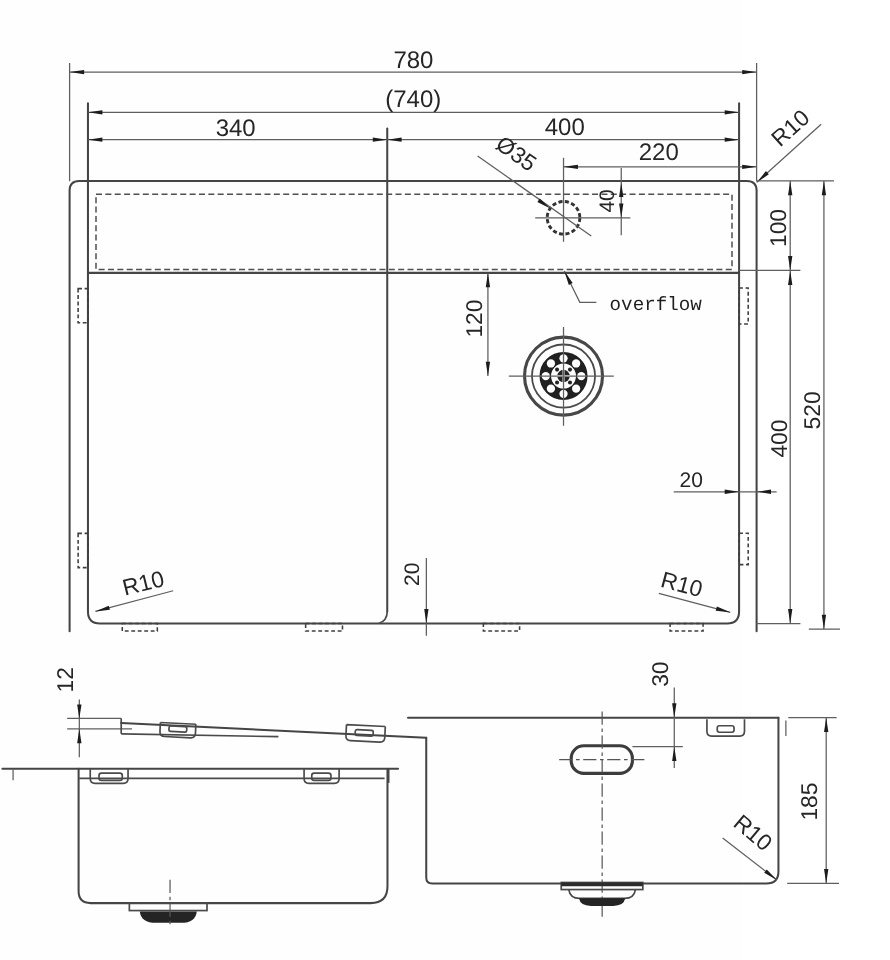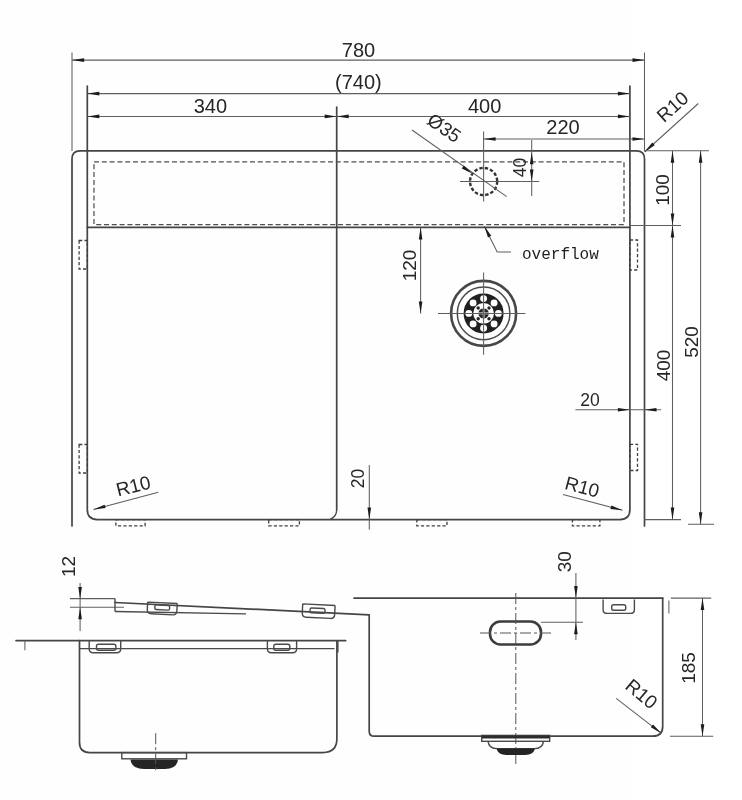--- a/index.html
+++ b/index.html
@@ -1,16 +1,16 @@
 <!DOCTYPE html>
 <html><head>
 <meta charset="utf-8">
 <style>
 html,body{margin:0;padding:0;background:#ffffff;}
-#wrap{width:618px;height:800px;position:relative;background:#fefefe;padding-left:14px;}
+#wrap{width:618px;height:800px;position:relative;background:#fefefe;}
 svg{display:block}
 .ol{stroke:#454545;stroke-width:1.7;fill:none;stroke-linecap:round}
 .ol2{stroke:#4a4a4a;stroke-width:1.4;fill:none}
 .dim{stroke:#5f5f5f;stroke-width:1.05;fill:none}
 .dsh{stroke:#4f4f4f;stroke-width:1.25;fill:none;stroke-dasharray:5,2.8}
 .clp{stroke:#3f3f3f;stroke-width:1.3;fill:none;stroke-dasharray:3.2,2.2}
 .ctr{stroke:#555;stroke-width:1;fill:none;stroke-dasharray:11,3,3,3}
 .ah{fill:#1c1c1c;stroke:none}
 text{font-family:"Liberation Sans",sans-serif;fill:#262626}
 .t20{font-size:20px}

